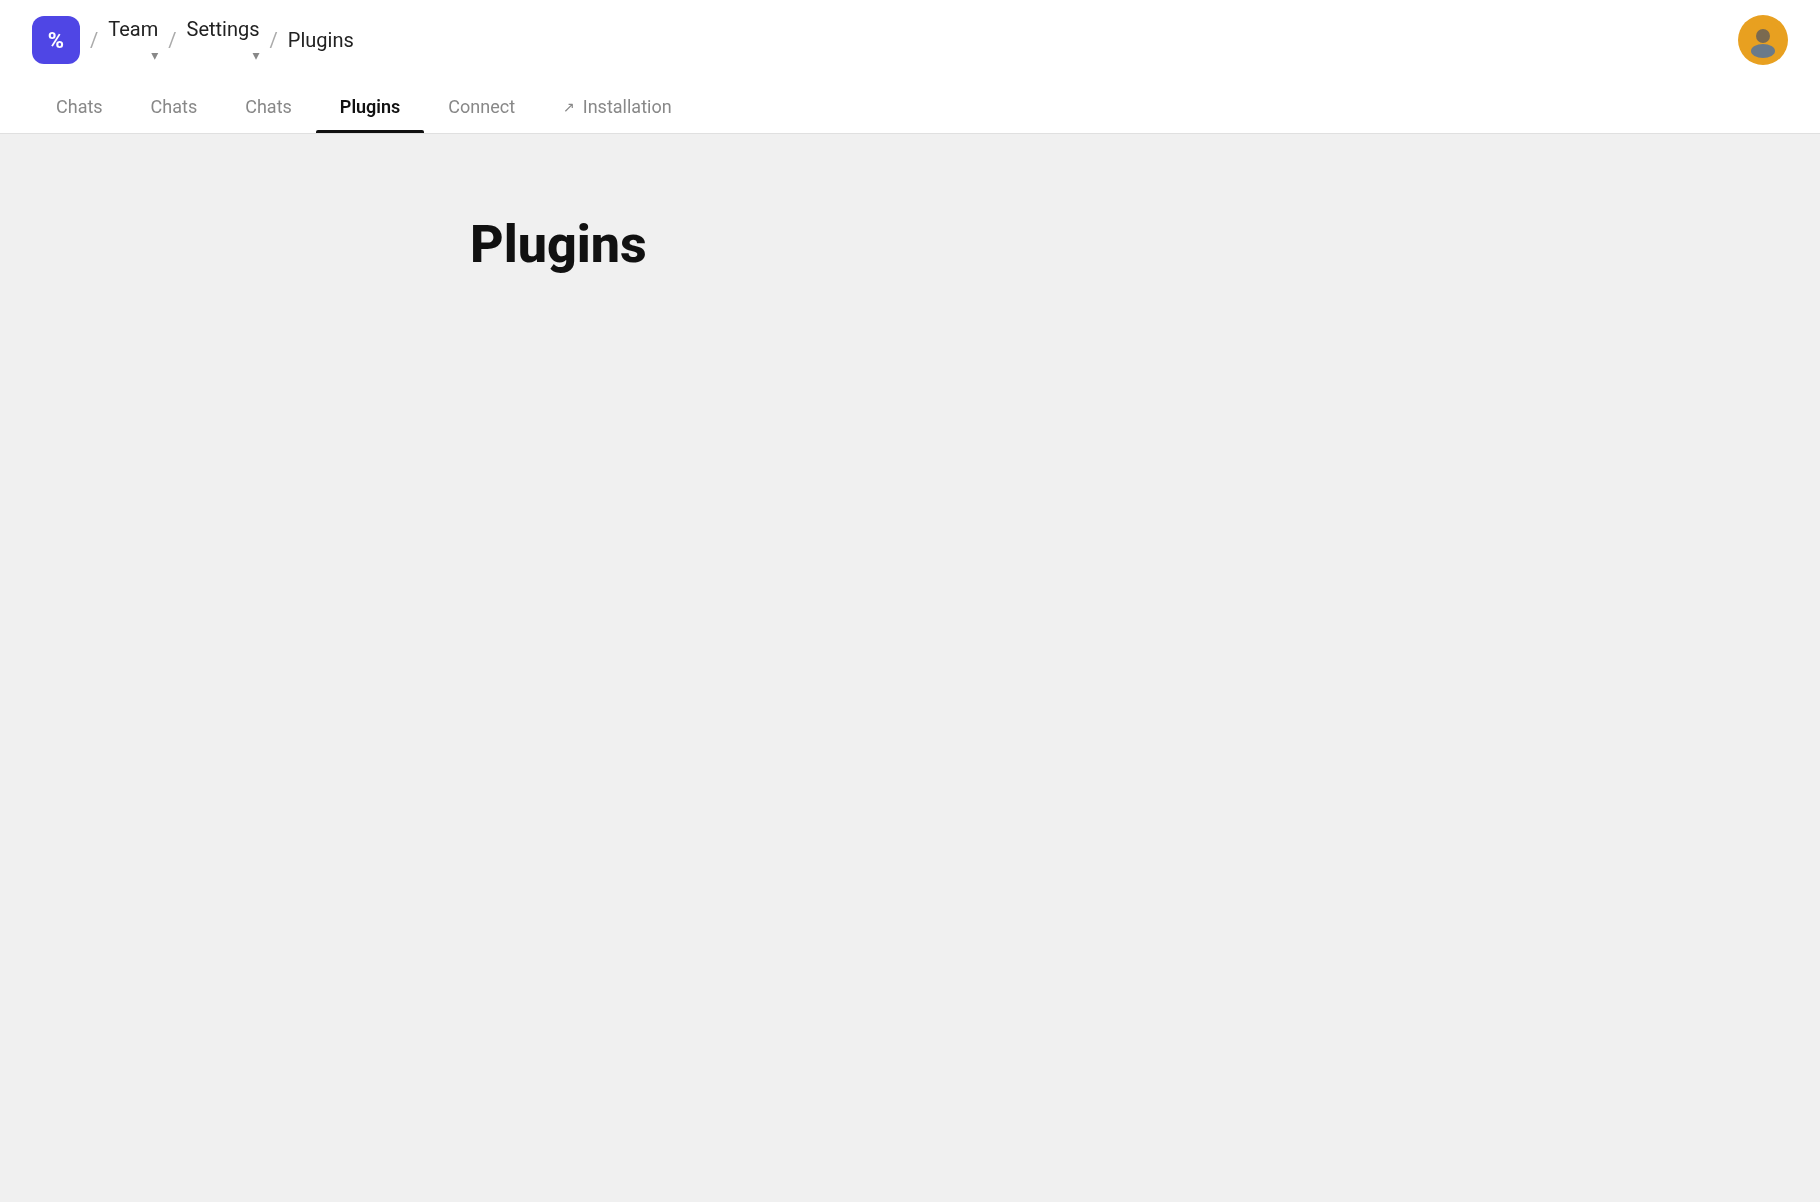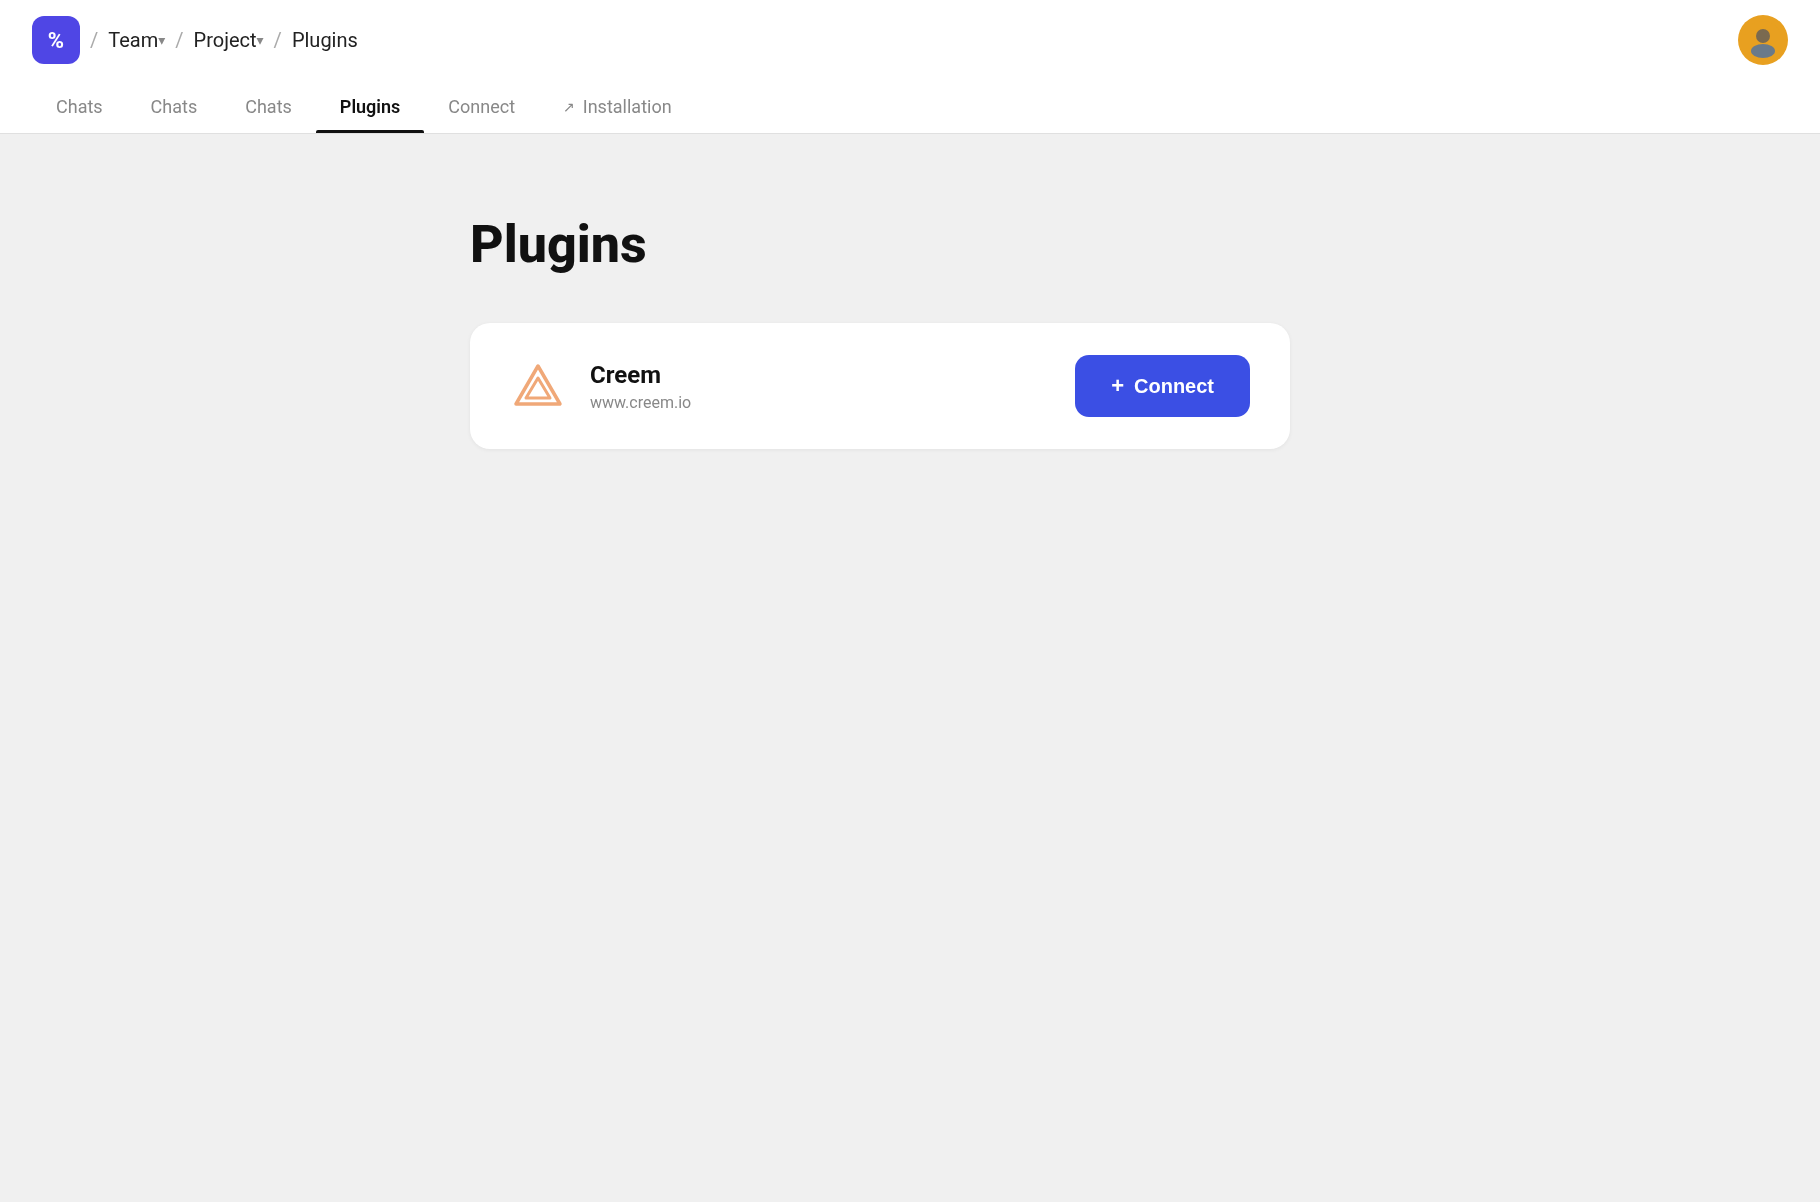--- a/index.html
+++ b/index.html
@@ -52,24 +52,26 @@
     }
 
     .breadcrumb-sep {
       color: #aaa;
       font-size: 20px;
       margin: 0 6px;
     }
 
     .breadcrumb-item {
       display: flex;
-      align-items: center;
+      align-items: flex-end;
+      gap: 6px;
       font-size: 20px;
       color: #222;
       cursor: pointer;
+      flex-direction: column;
     }
 
     .breadcrumb-item .chevron {
       color: #888;
       font-size: 14px;
     }
 
     .breadcrumb-current {
       font-size: 20px;
       color: #222;
@@ -224,21 +226,21 @@
       <span class="breadcrumb-sep">/</span>
 
       <div class="breadcrumb-item">
         <span>Team</span>
         <span class="chevron">▾</span>
       </div>
 
       <span class="breadcrumb-sep">/</span>
 
       <div class="breadcrumb-item">
-        <span>Project</span>
+        <span>Settings</span>
         <span class="chevron">▾</span>
       </div>
 
       <span class="breadcrumb-sep">/</span>
 
       <div class="breadcrumb-current">
         <span>Plugins</span>
       </div>
     </div>
 
@@ -270,35 +272,13 @@
     <a class="nav-tab">
       <span class="external-icon">↗</span>
       <span>Installation</span>
     </a>
   </nav>
 </div>
 
 <div class="main-content">
   <h1 class="page-title">Plugins</h1>
 
-  <div class="plugin-card">
-    <div class="plugin-info">
-
-      <div class="plugin-logo">
-        <svg width="52" height="52" viewBox="0 0 52 52" fill="none" xmlns="http://www.w3.org/2000/svg">
-
-          <polygon points="26,6 48,44 4,44" fill="none" stroke="#f0a878" stroke-width="3.5" stroke-linejoin="round"></polygon>
-
-          <polygon points="26,18 38,38 14,38" fill="none" stroke="#f0a878" stroke-width="3" stroke-linejoin="round"></polygon>
-        </svg>
-      </div>
-      <div class="plugin-text">
-        <span class="plugin-name">Creem</span>
-        <span class="plugin-url">www.creem.io</span>
-      </div>
-    </div>
-
-    <button class="connect-button">
-      <span style="font-size:22px;">+</span>
-      <span>Connect</span>
-    </button>
-  </div>
 </div>
 
 </body></html>

